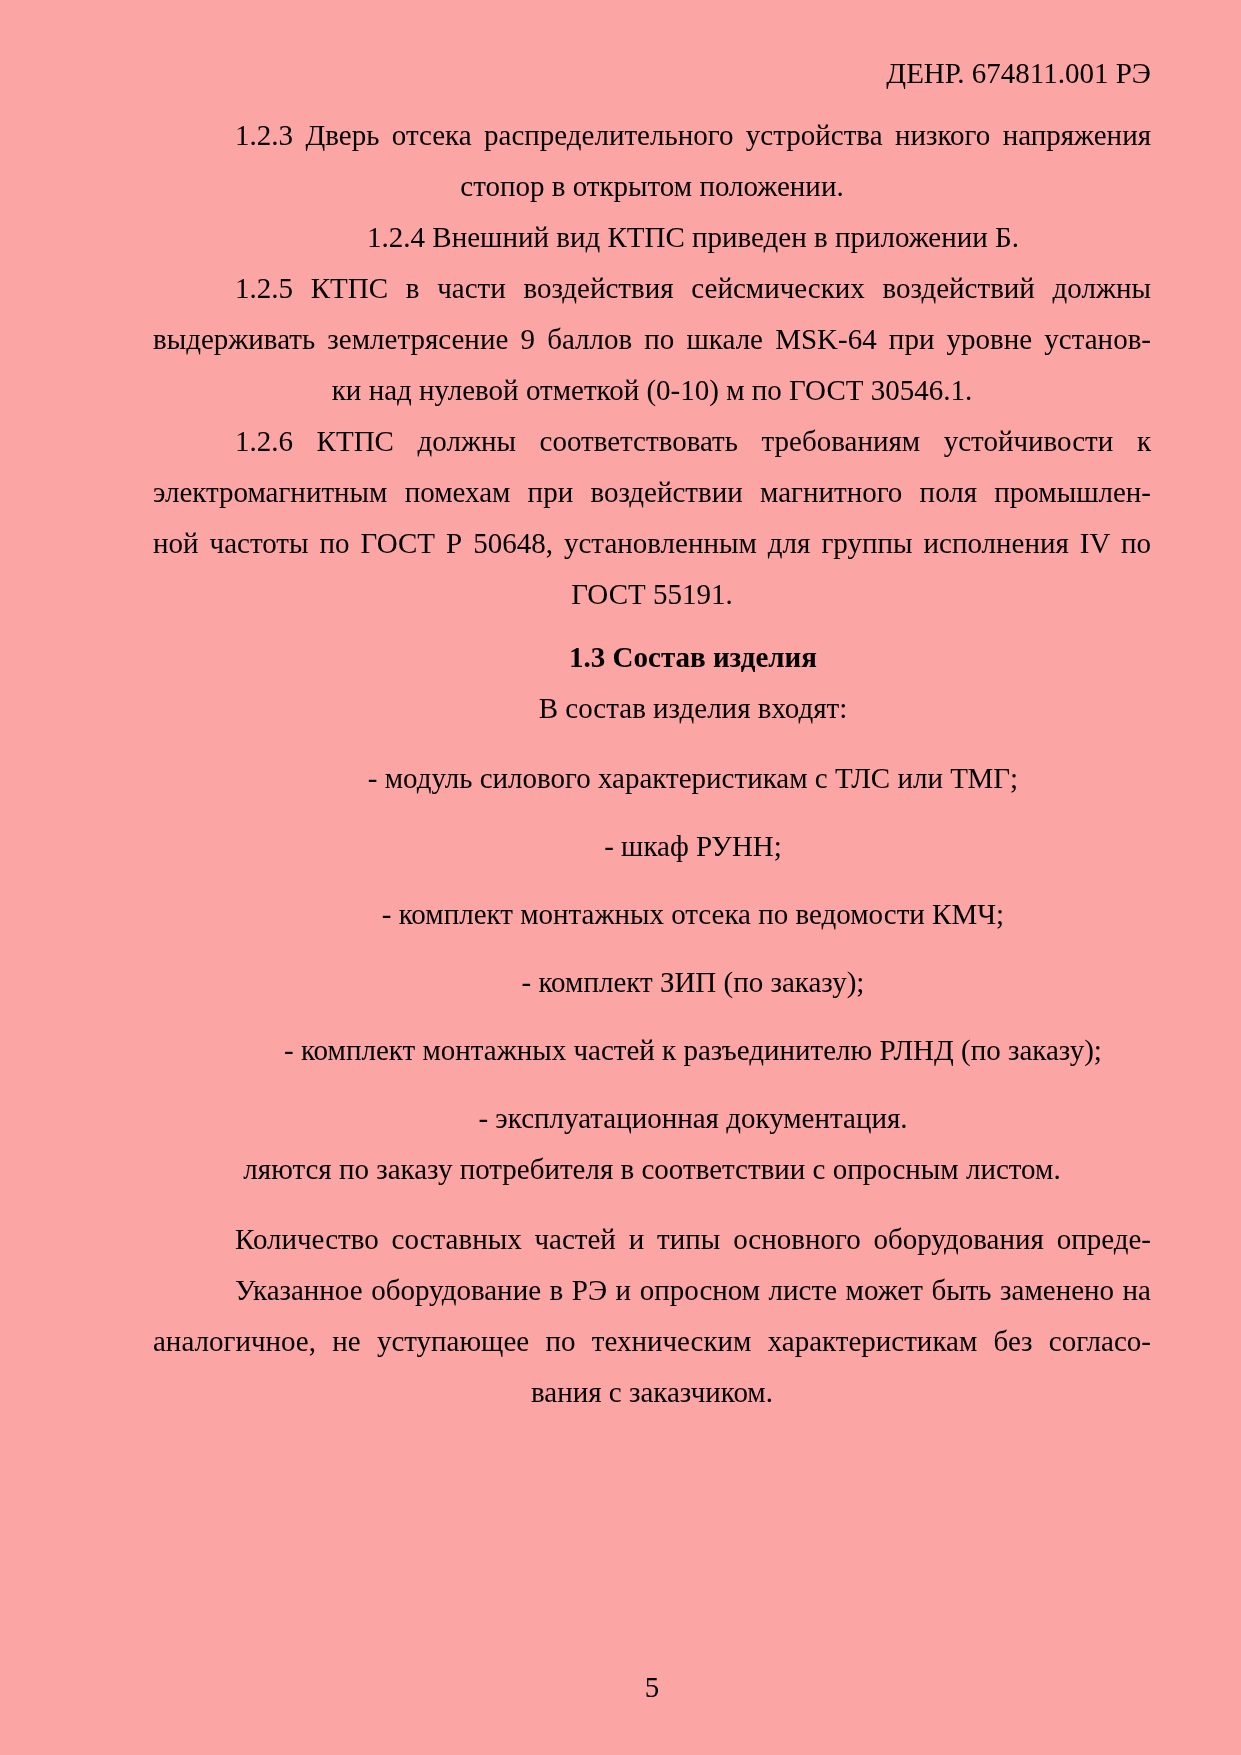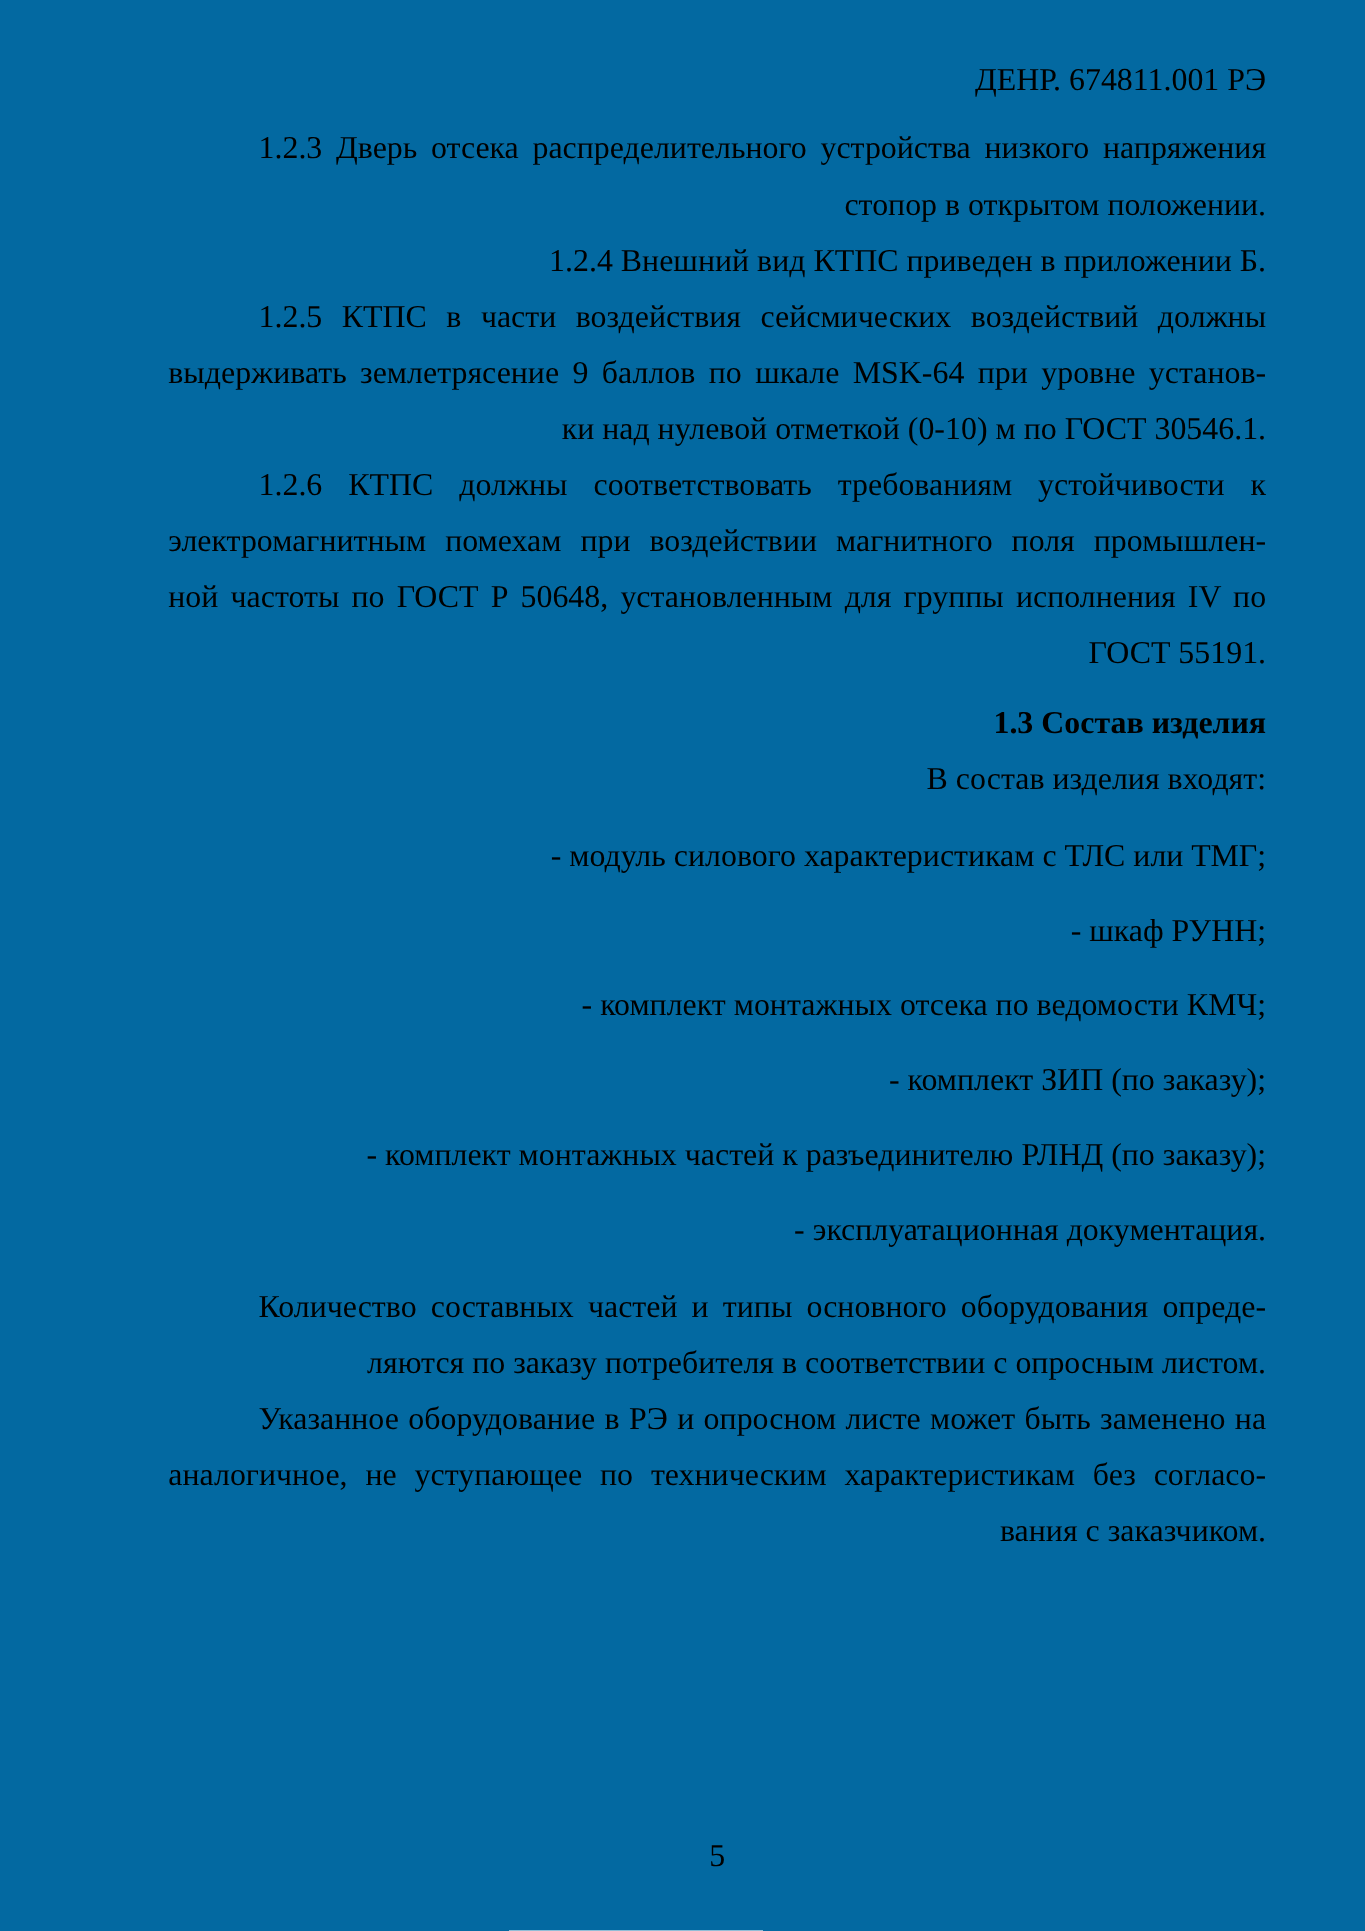--- a/index.html
+++ b/index.html
@@ -4,37 +4,37 @@
 <style>
   html, body {
     margin: 0;
     padding: 0;
     background: #ffffff;
   }
   .page {
     position: relative;
     width: 1241px;
     height: 1755px;
-    background: #0369a1;
+    background: #fca5a5;
     color: #000000;
     font-family: "Liberation Serif", "DejaVu Serif", serif;
     overflow: hidden;
   }
   .text-block {
     position: absolute;
     left: 153px;
     top: 0;
     width: 998px;
   }
   .line {
     height: 51px;
     line-height: 51px;
     font-size: 29px;
     white-space: nowrap;
-    text-align: right;
+    text-align: center;
   }
   
   .line.just {
     white-space: normal;
     text-align: justify;
     text-align-last: justify;
   }
   .line.indent { padding-left: 82px; }
   .line.just.indent { padding-left: 0; text-indent: 82px; }
   .doc-header {
@@ -100,22 +100,22 @@
     <div>
       <div class="line indent gap19">- модуль силового характеристикам с ТЛС или ТМГ;</div>
       <div class="line indent gap17">- шкаф РУНН;</div>
       <div class="line indent gap17">- комплект монтажных отсека по ведомости КМЧ;</div>
       <div class="line indent gap17">- комплект ЗИП (по заказу);</div>
       <div class="line indent gap17">- комплект монтажных частей к разъединителю РЛНД (по заказу);</div>
       <div class="line indent gap17">- эксплуатационная документация.</div>
     </div>
 
     <div>
+      <div class="line">ляются по заказу потребителя в соответствии с опросным листом.</div>
       <div class="line just indent gap19">Количество составных частей и типы основного оборудования опреде-</div>
-      <div class="line">ляются по заказу потребителя в соответствии с опросным листом.</div>
     </div>
 
     <div>
       <div class="line just indent">Указанное оборудование в РЭ и опросном листе может быть заменено на</div>
       <div class="line just">аналогичное, не уступающее по техническим характеристикам без согласо-</div>
       <div class="line">вания с заказчиком.</div>
     </div>
 
   </div>
 

